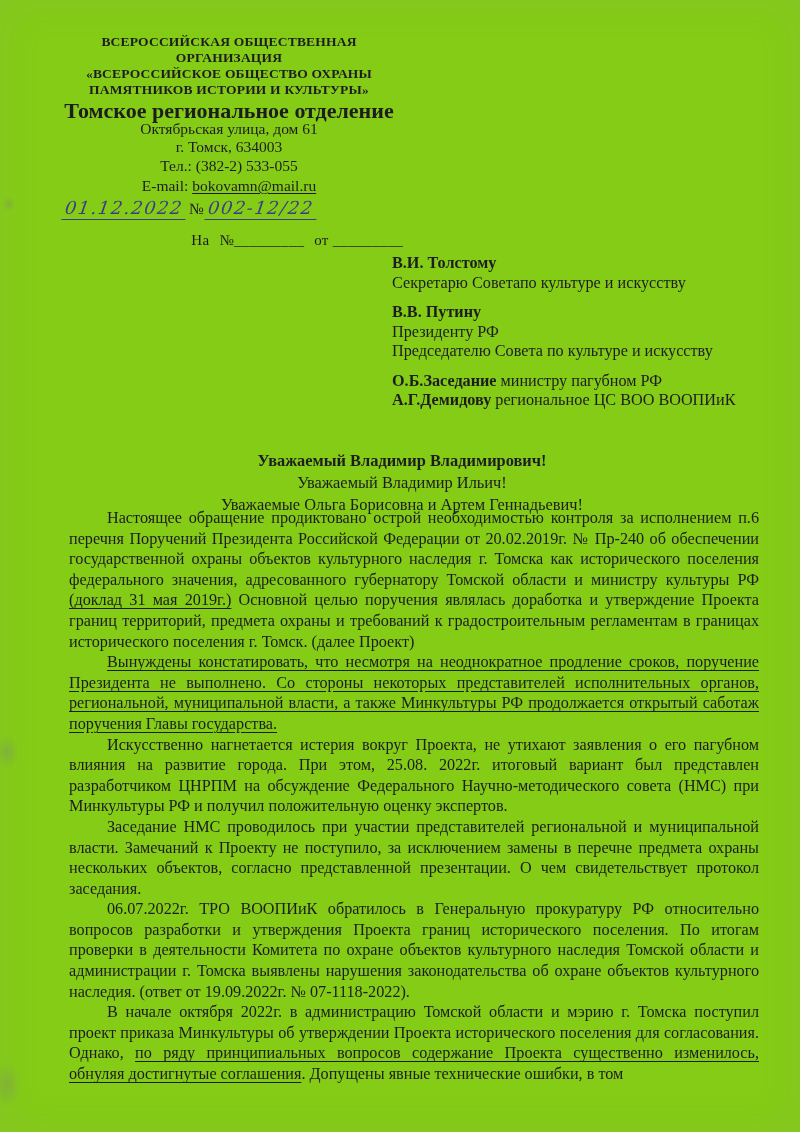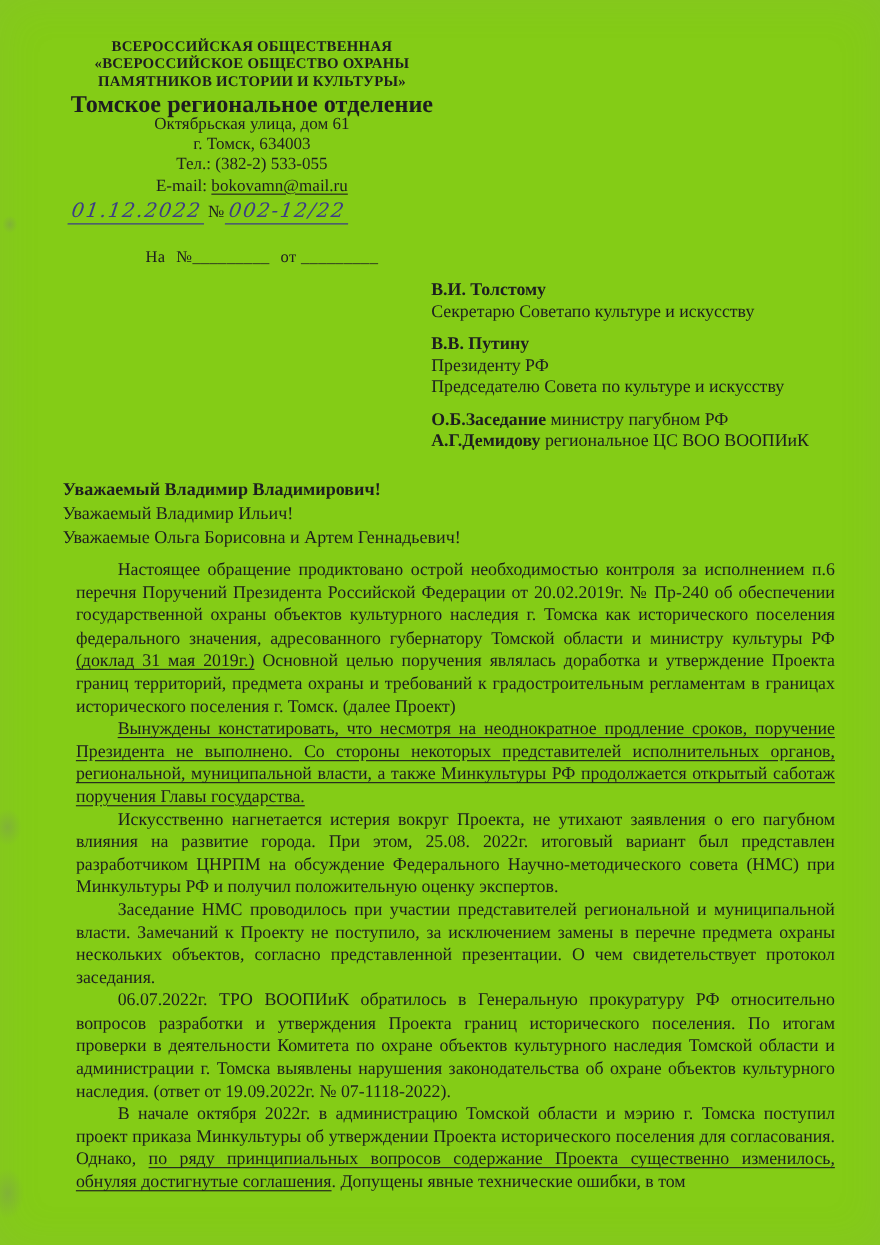--- a/index.html
+++ b/index.html
@@ -34,40 +34,40 @@
     font-family: "DejaVu Serif", serif;
     font-style: italic;
     font-size: 18px;
     letter-spacing: 1.5px;
     color: #3c3c88;
     transform: skewX(-8deg);
     border-bottom: 1.5px solid #3c3c88;
     padding: 0 4px 1px 2px;
   }
   .numsign { font-size: 15.5px; color: #1d1d20; margin: 0 2px; }
-  .refline { text-align: center; padding-left: 18px; font-size: 15px; margin-top: 19px; letter-spacing: 0.3px; }
+  .refline { text-align: right; padding-left: 18px; font-size: 15px; margin-top: 9px; letter-spacing: 0.3px; }
   .refline .gap { display: inline-block; width: 10px; }
   
   .addressees {
     position: absolute;
     left: 392px;
     top: 254px;
     width: 390px;
     font-size: 16.2px;
     line-height: 19.5px;
   }
   .addr-group { margin-bottom: 10px; }
   .addr-name  { font-weight: bold; }
   
   .salutation {
     position: absolute;
     left: 57px;
-    top: 434px;
+    top: 450px;
     width: 690px;
-    text-align: left;
+    text-align: center;
     font-size: 16.4px;
     line-height: 22px;
   }
   .sal-bold { font-weight: bold; }
   
   .bodytext {
     position: absolute;
     left: 57px;
     top: 508px;
     width: 690px;
@@ -92,20 +92,21 @@
 <body>
 
 <div class="page">
 
   <div class="smudge s1"></div>
   <div class="smudge s2"></div>
   <div class="smudge s3"></div>
 
   <div class="letterhead">
     <div class="lh-org">ВСЕРОССИЙСКАЯ ОБЩЕСТВЕННАЯ</div>
+    <div class="lh-org">ОРГАНИЗАЦИЯ</div>
     <div class="lh-org">«ВСЕРОССИЙСКОЕ ОБЩЕСТВО ОХРАНЫ</div>
     <div class="lh-org">ПАМЯТНИКОВ  ИСТОРИИ И КУЛЬТУРЫ»</div>
     <div class="lh-branch">Томское региональное отделение</div>
     <div class="lh-addr">Октябрьская улица, дом 61</div>
     <div class="lh-addr">г. Томск, 634003</div>
     <div class="lh-contact">Тел.: (382-2) 533-055</div>
     <div class="lh-contact"><span>E-mail: </span><span class="email-u">bokovamn@mail.ru</span></div>
     <div class="regline"><span class="hw">01.12.2022</span><span class="numsign">№</span><span class="hw">002-12/22</span></div>
     <div class="refline"><span>На</span><span class="gap"></span><span>№</span><span>_________</span><span class="gap"></span><span>от</span> <span>_________</span></div>
   </div>

